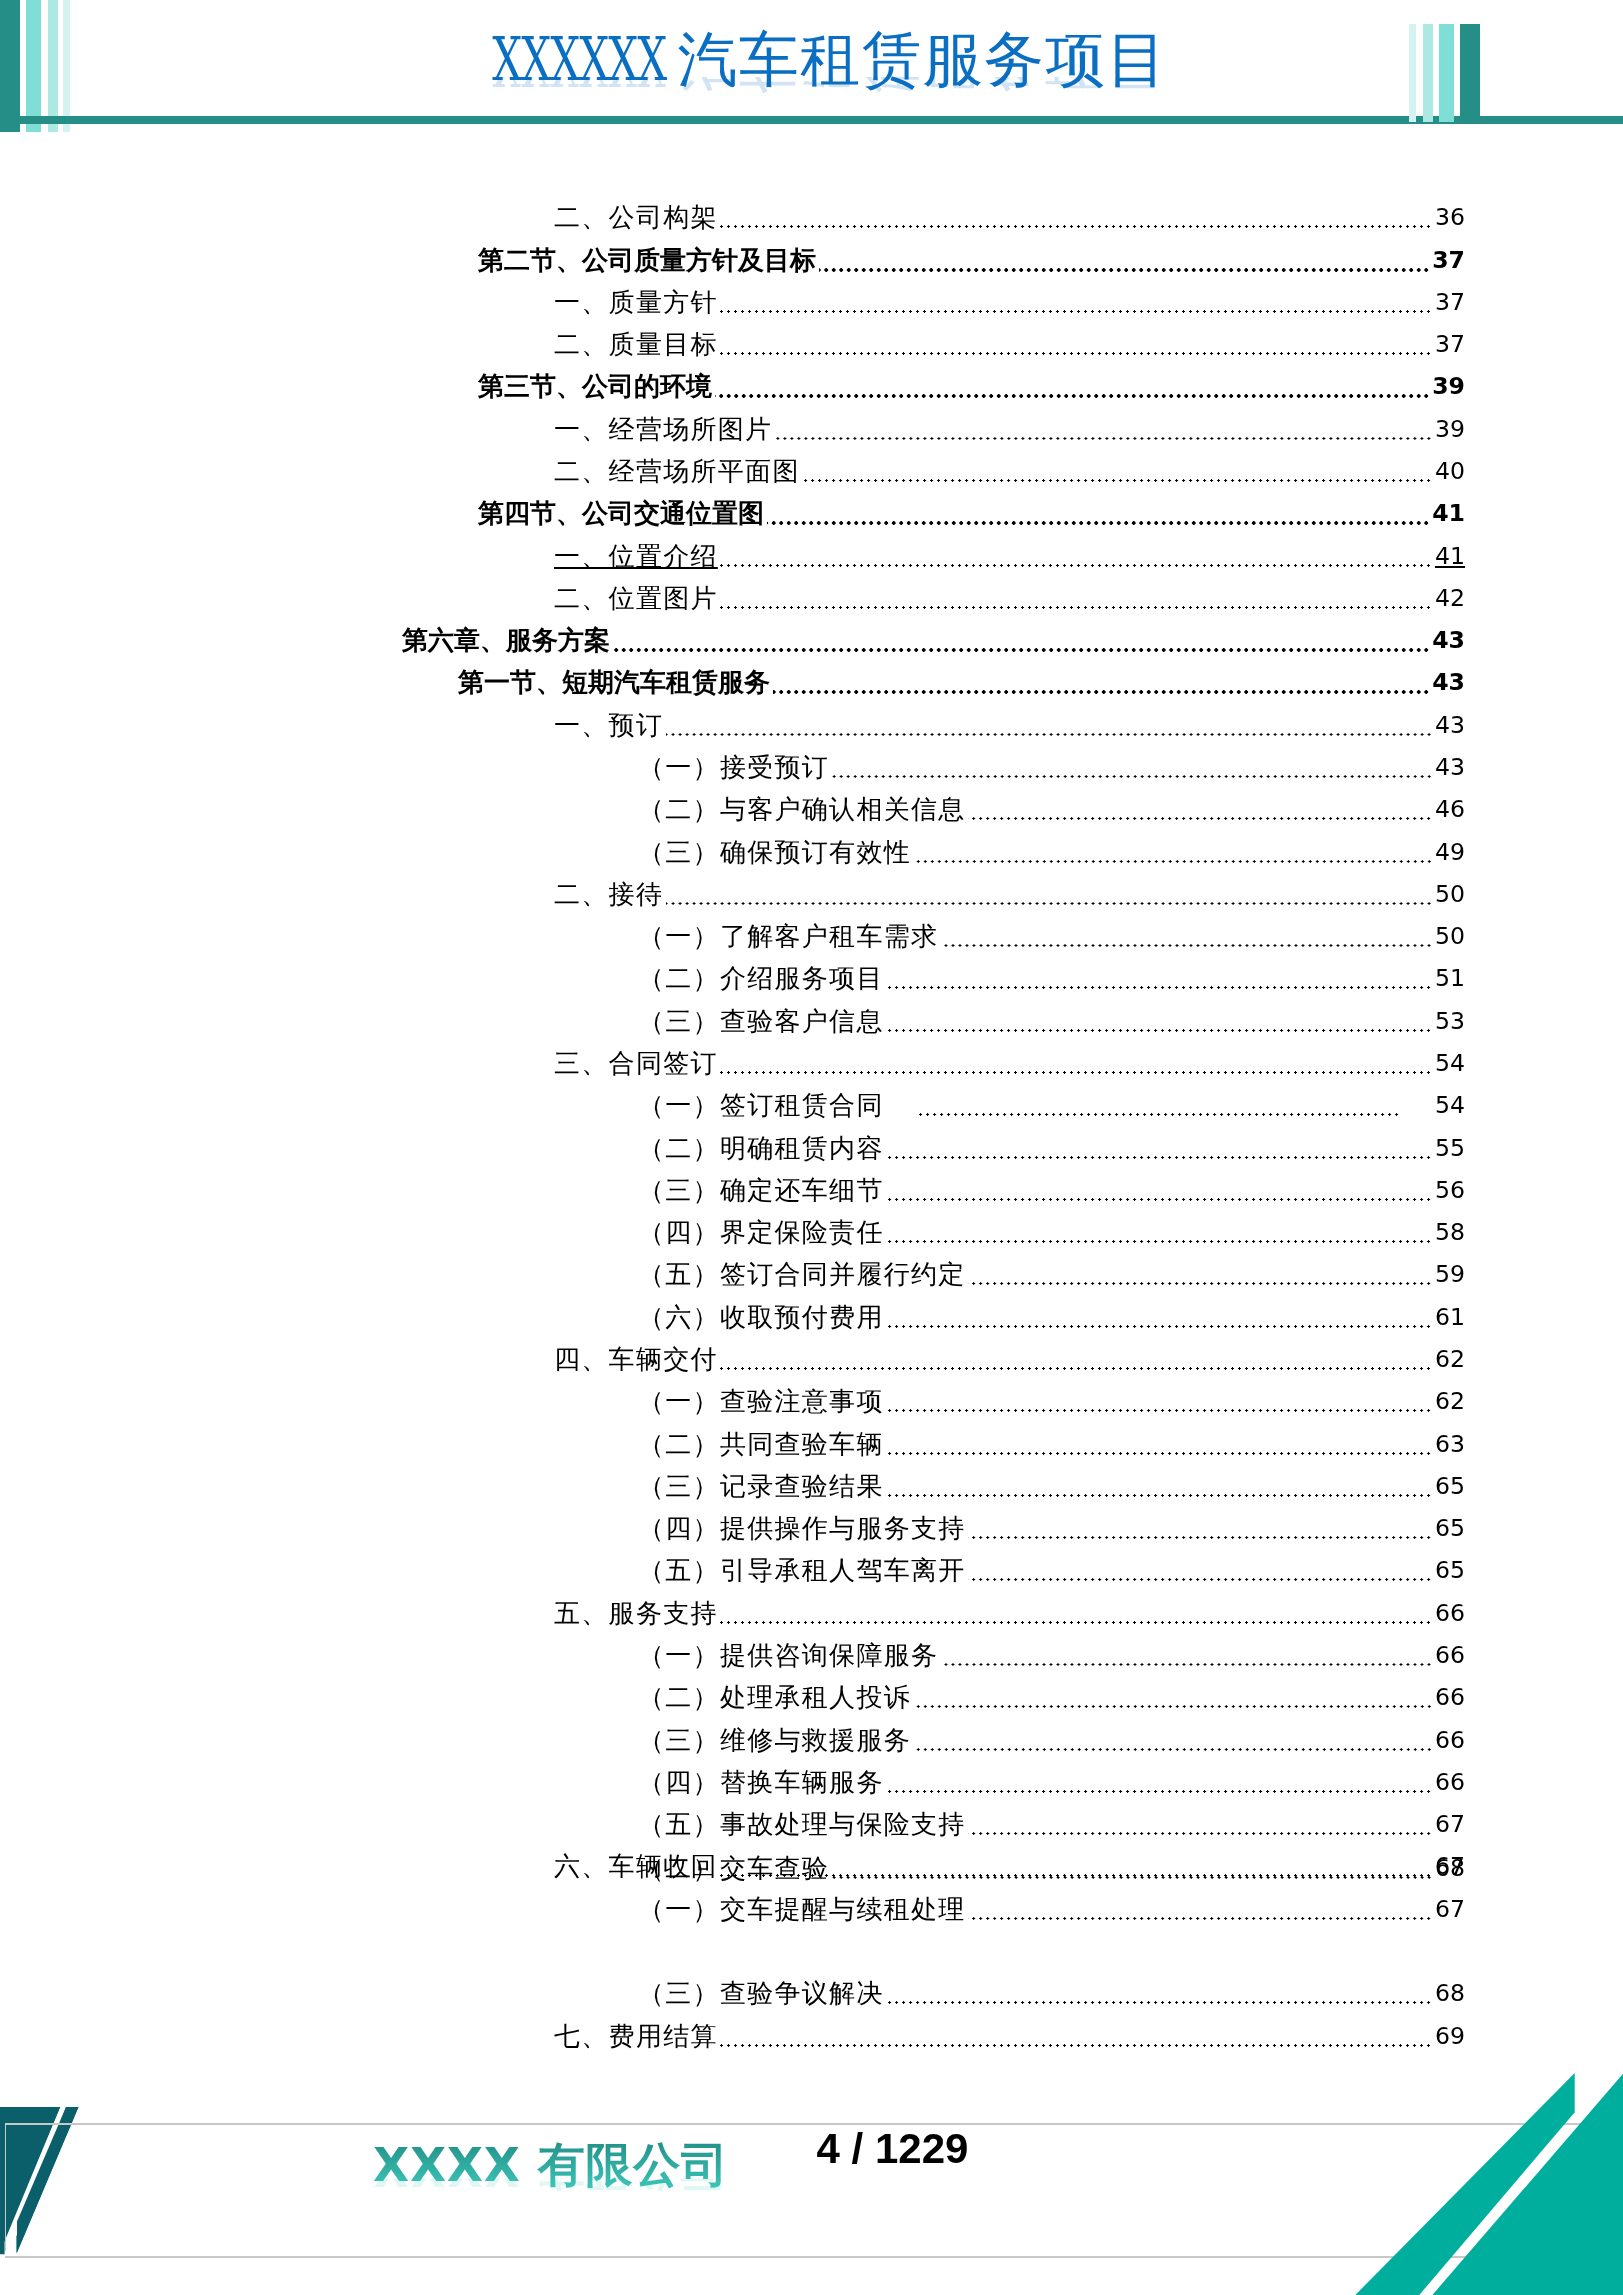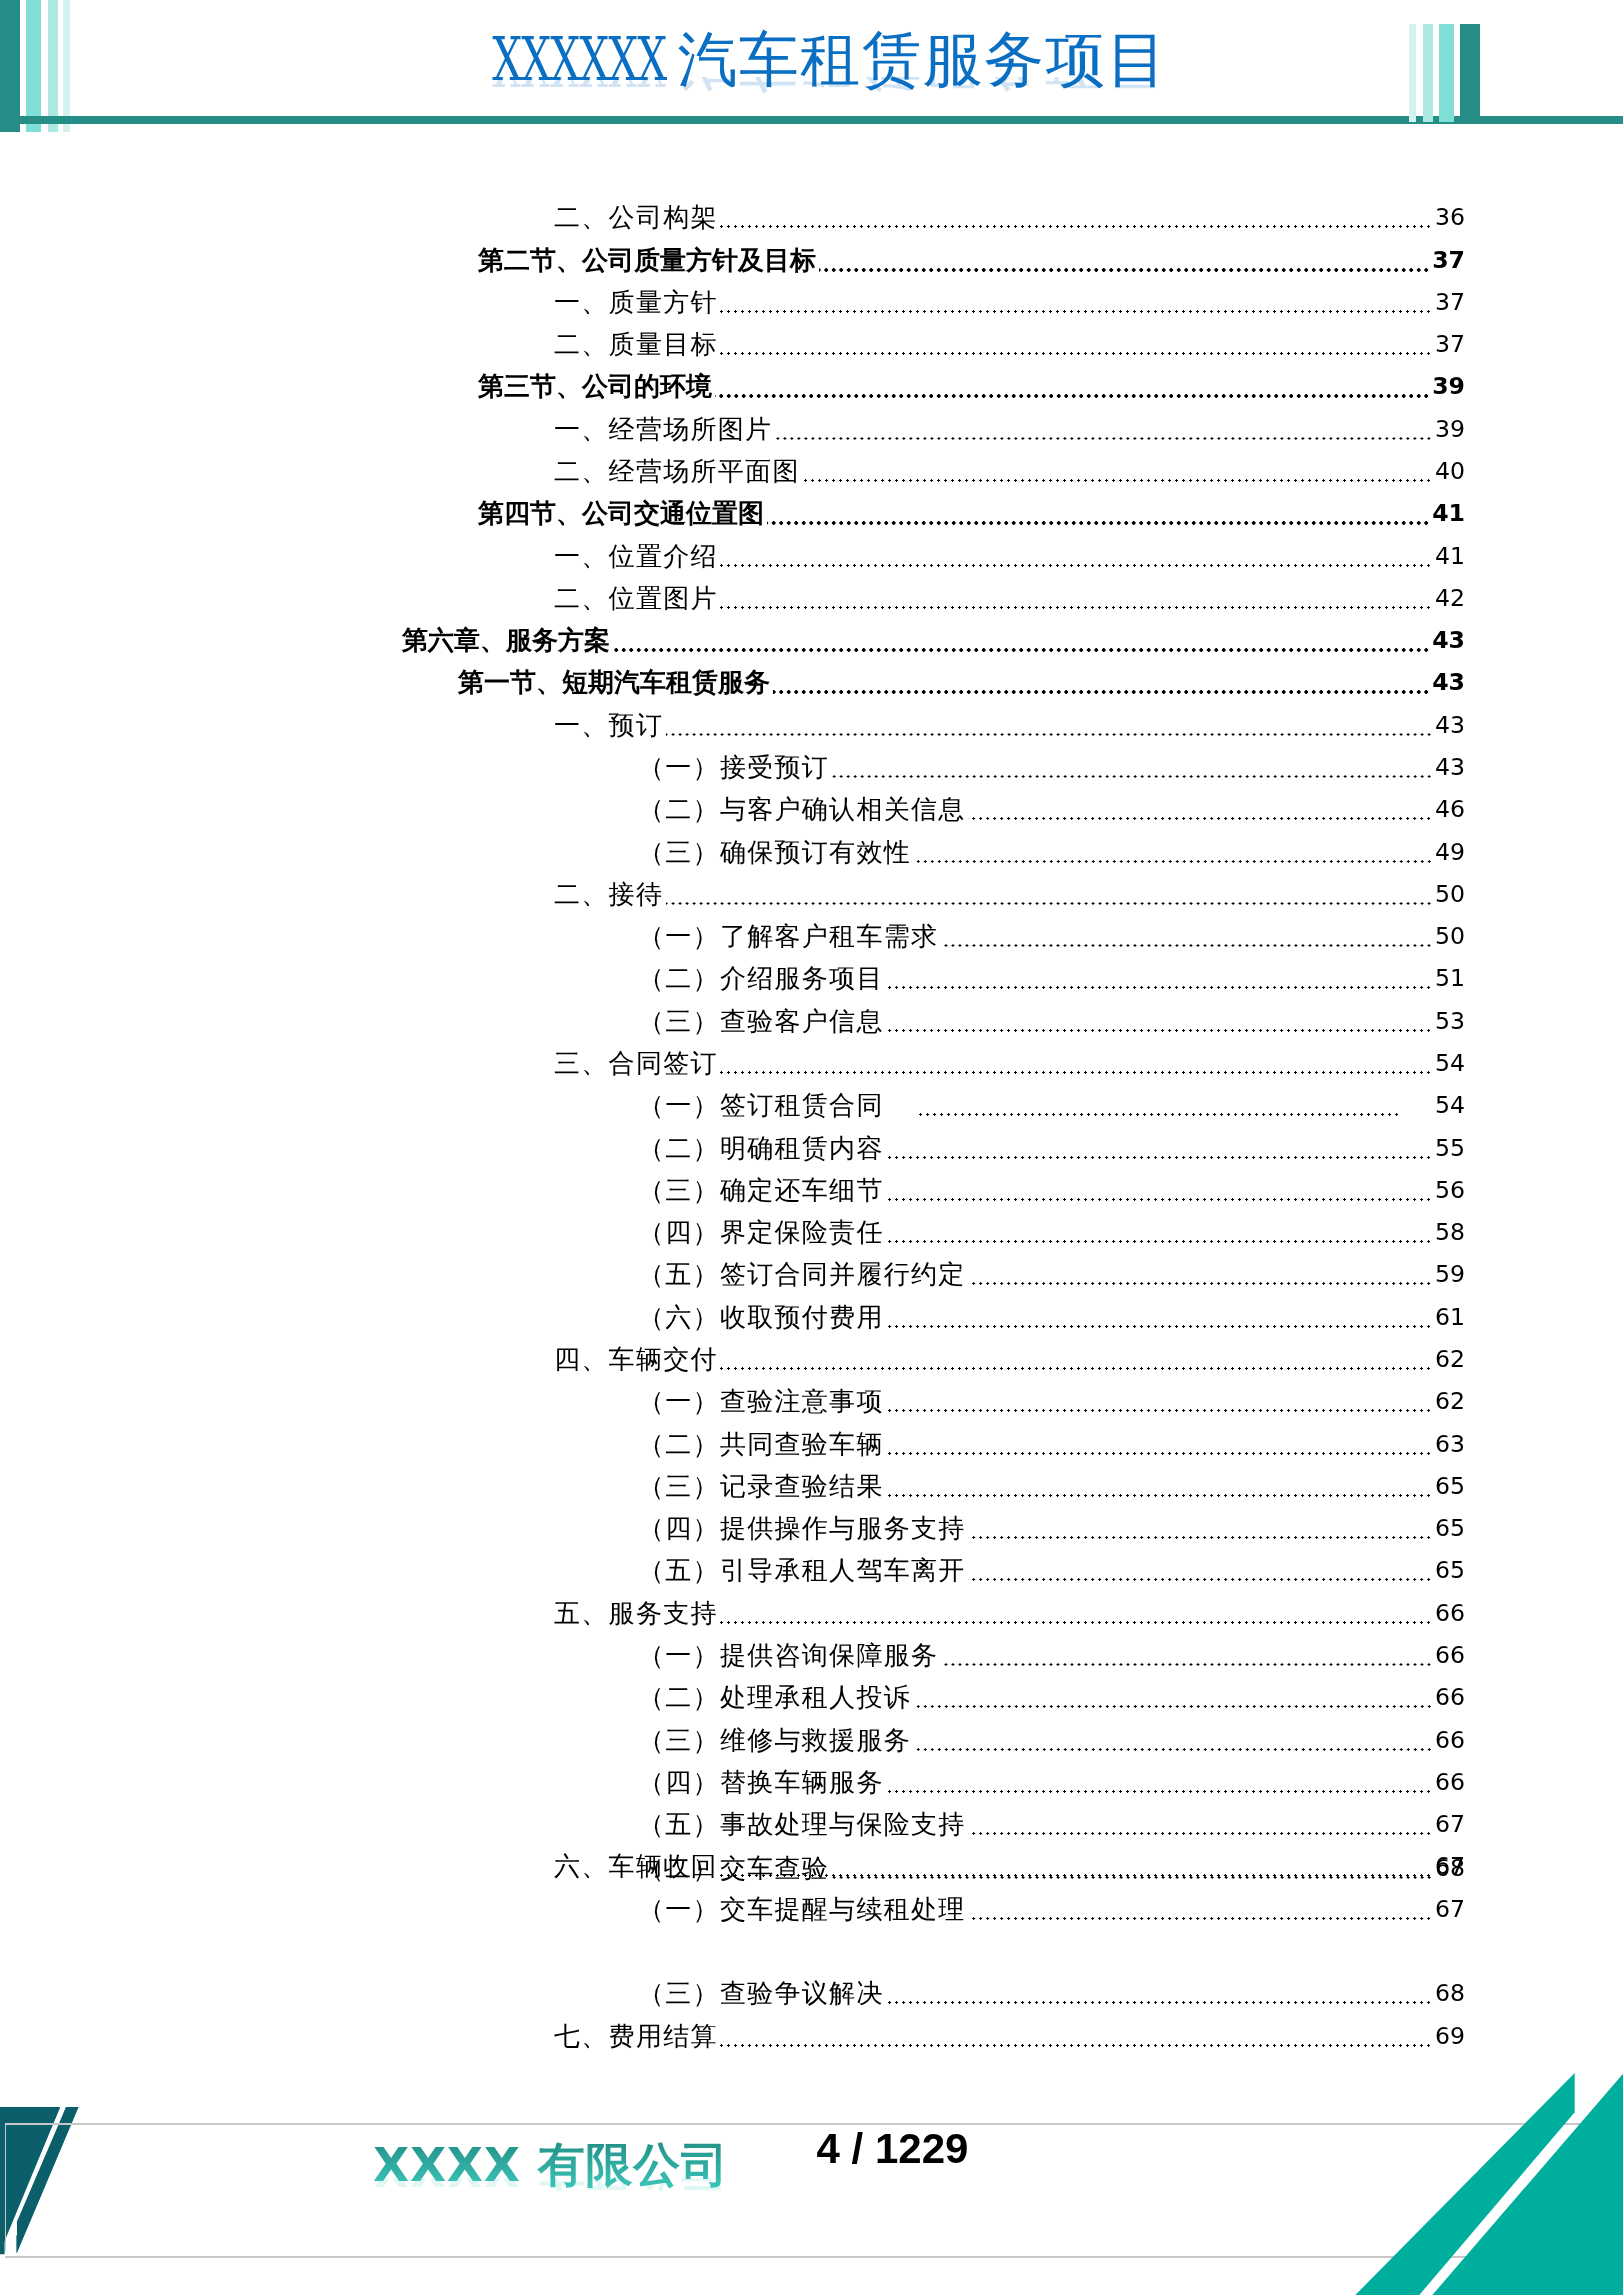--- a/index.html
+++ b/index.html
@@ -105,21 +105,21 @@
     <div class="toc-row" style="left: 554px; top: 452px;">
       <span class="label">二、经营场所平面图</span>
       <span class="leader"></span>
       <span class="page">40</span>
     </div>
     <div class="toc-row bold" style="left: 478px; top: 494px;">
       <span class="label">第四节、公司交通位置图</span>
       <span class="leader"></span>
       <span class="page">41</span>
     </div>
-    <div class="toc-row" style="left: 554px; top: 537px;">
+    <div class="toc-row" style="left: 554px; top: 537px; text-decoration: underline;">
       <span class="label">一、位置介绍</span>
       <span class="leader"></span>
       <span class="page">41</span>
     </div>
     <div class="toc-row" style="left: 554px; top: 579px;">
       <span class="label">二、位置图片</span>
       <span class="leader"></span>
       <span class="page">42</span>
     </div>
     <div class="toc-row bold" style="left: 402px; top: 621px; text-align: center;">

